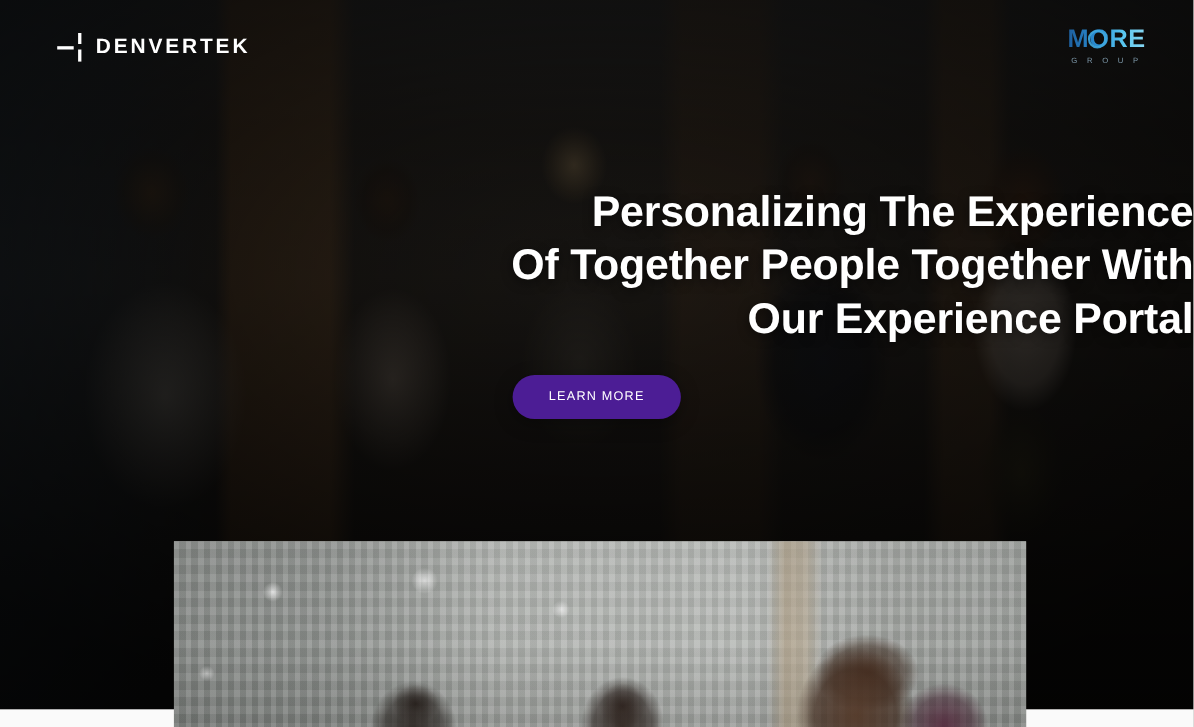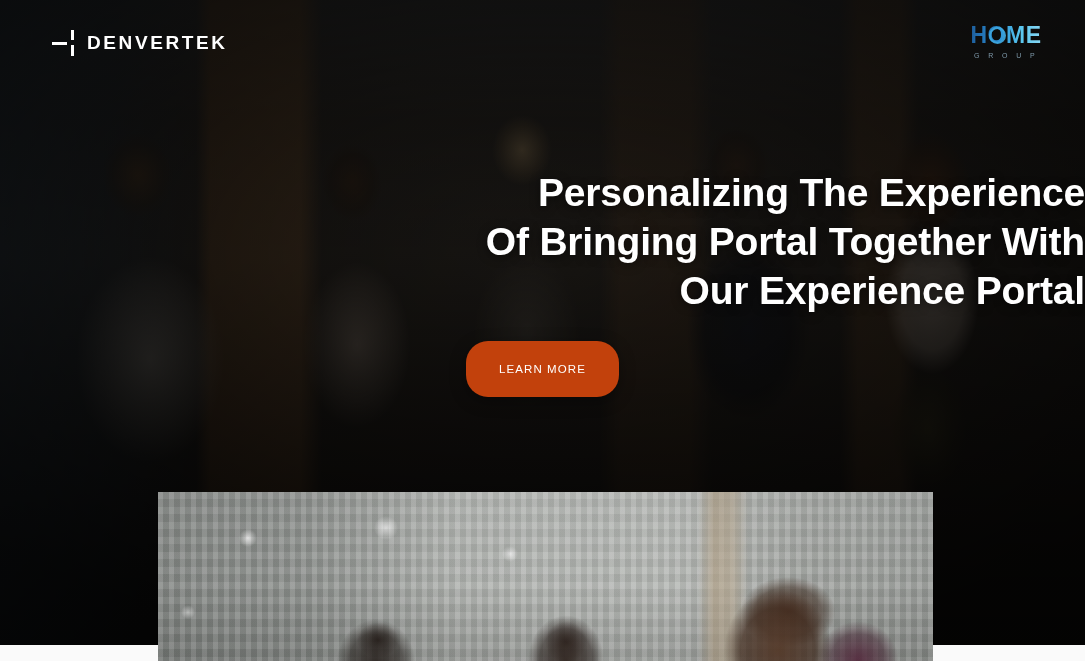--- a/index.html
+++ b/index.html
@@ -205,25 +205,25 @@
   .cta-wrap {
     position: absolute;
     left: 0;
     top: 341px;
     width: 1085px;
     text-align: center;
     z-index: 15;
   }
   .cta-button {
     display: inline-block;
-    background: #c2410c;
+    background: #4c1d95;
     color: #ffffff;
     font-size: 11.5px;
     letter-spacing: 1.1px;
-    padding: 22px 33px;
+    padding: 14px 33px;
     border: none;
     border-radius: 22px;
     cursor: pointer;
     font-family: "Liberation Sans", sans-serif;
     box-shadow: 0 4px 16px rgba(0,0,0,0.35);
   }
 
   
   .feature-panel {
     position: absolute;
@@ -306,32 +306,32 @@
         <span class="bar-h"></span>
         <span class="bar-v-top"></span>
         <span class="bar-v-bot"></span>
       </span>
       <span class="brand-name">DENVERTEK</span>
     </a>
 
 
     <div class="acme-logo">
       <div style="position:relative;display:inline-block;">
-        <span class="acme-word">HOME</span>
+        <span class="acme-word">MORE</span>
         <span class="acme-ring"></span>
       </div>
       <div class="acme-sub">G R O U P</div>
     </div>
 
   </div>
 
   <div class="hero-copy">
     <h1 class="hero-title">
       <span>Personalizing The Experience</span>
-      <span>Of Bringing Portal Together With</span>
+      <span>Of Together People Together With</span>
       <span>Our Experience Portal</span>
     </h1>
   </div>
 
   <div class="cta-wrap">
     <button class="cta-button">LEARN MORE</button>
   </div>
 
   <div class="feature-panel">
     <div class="feature-photo"></div>

